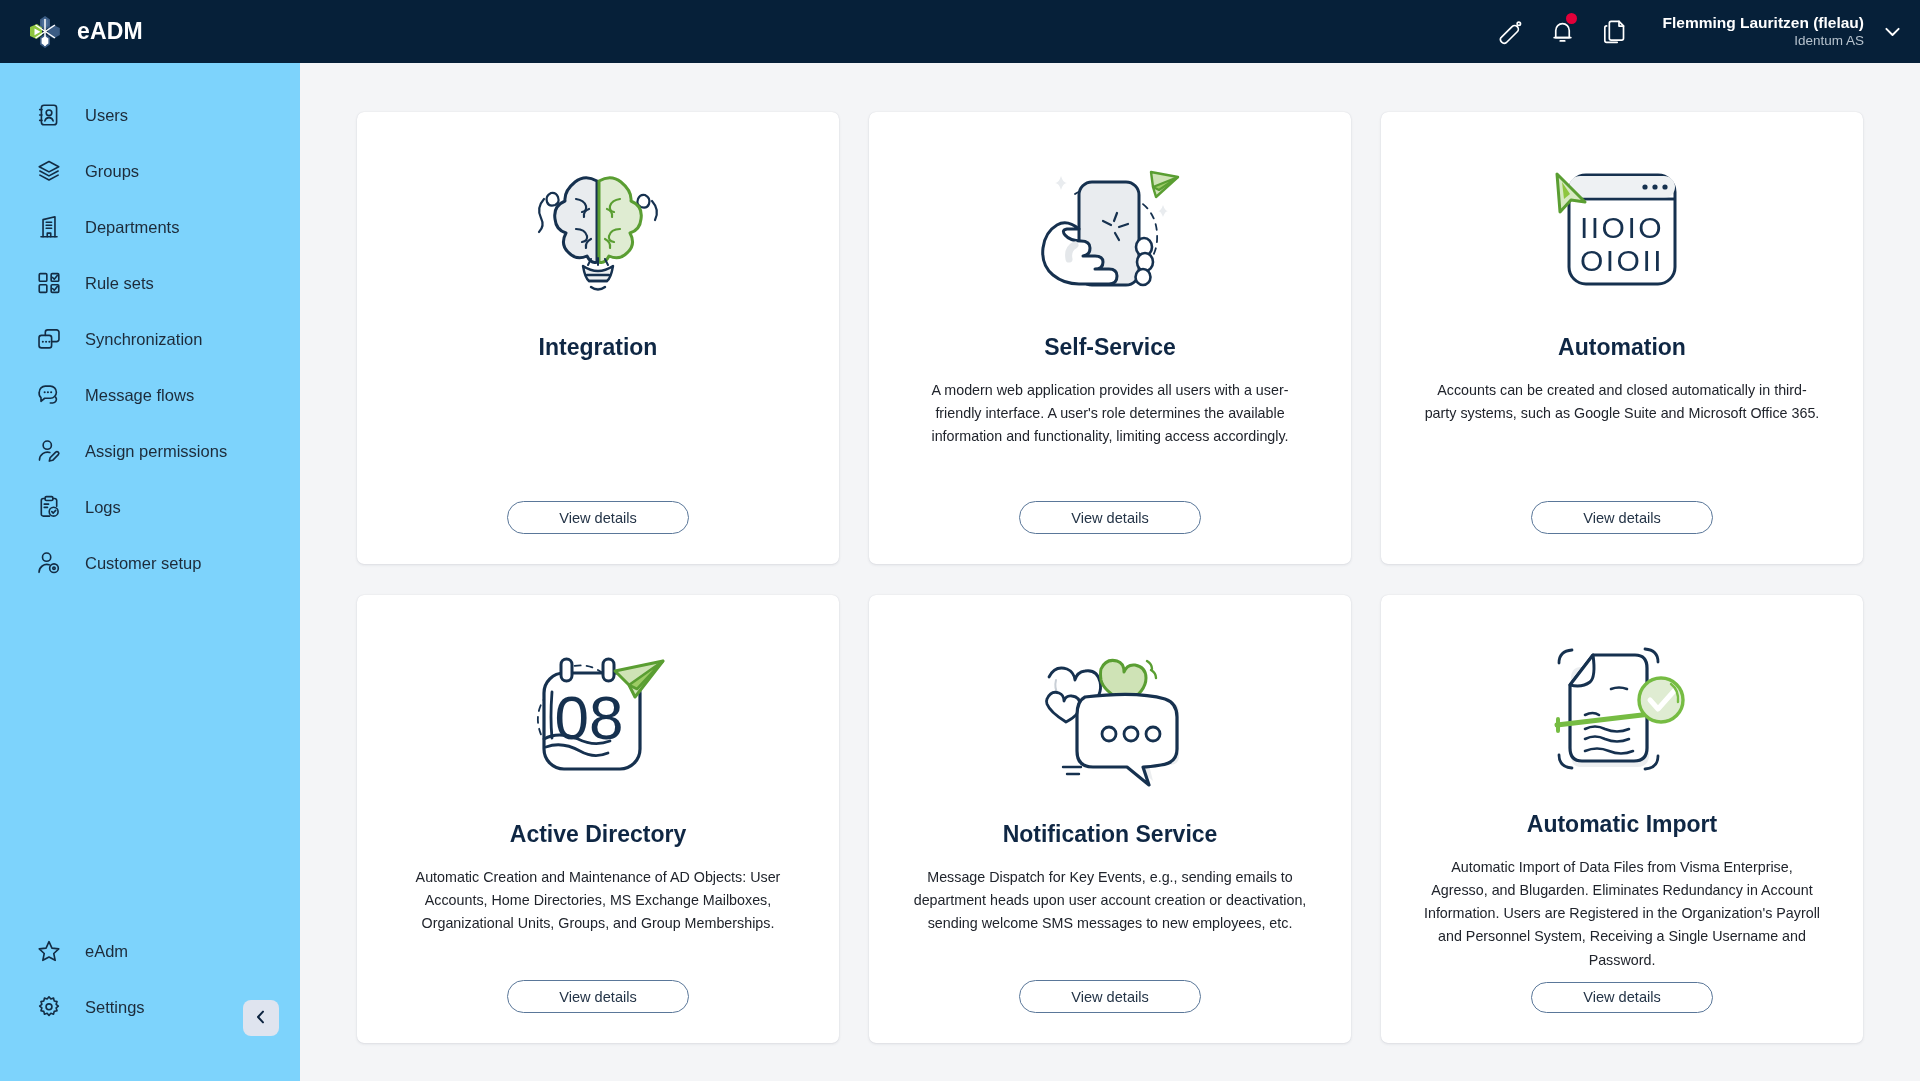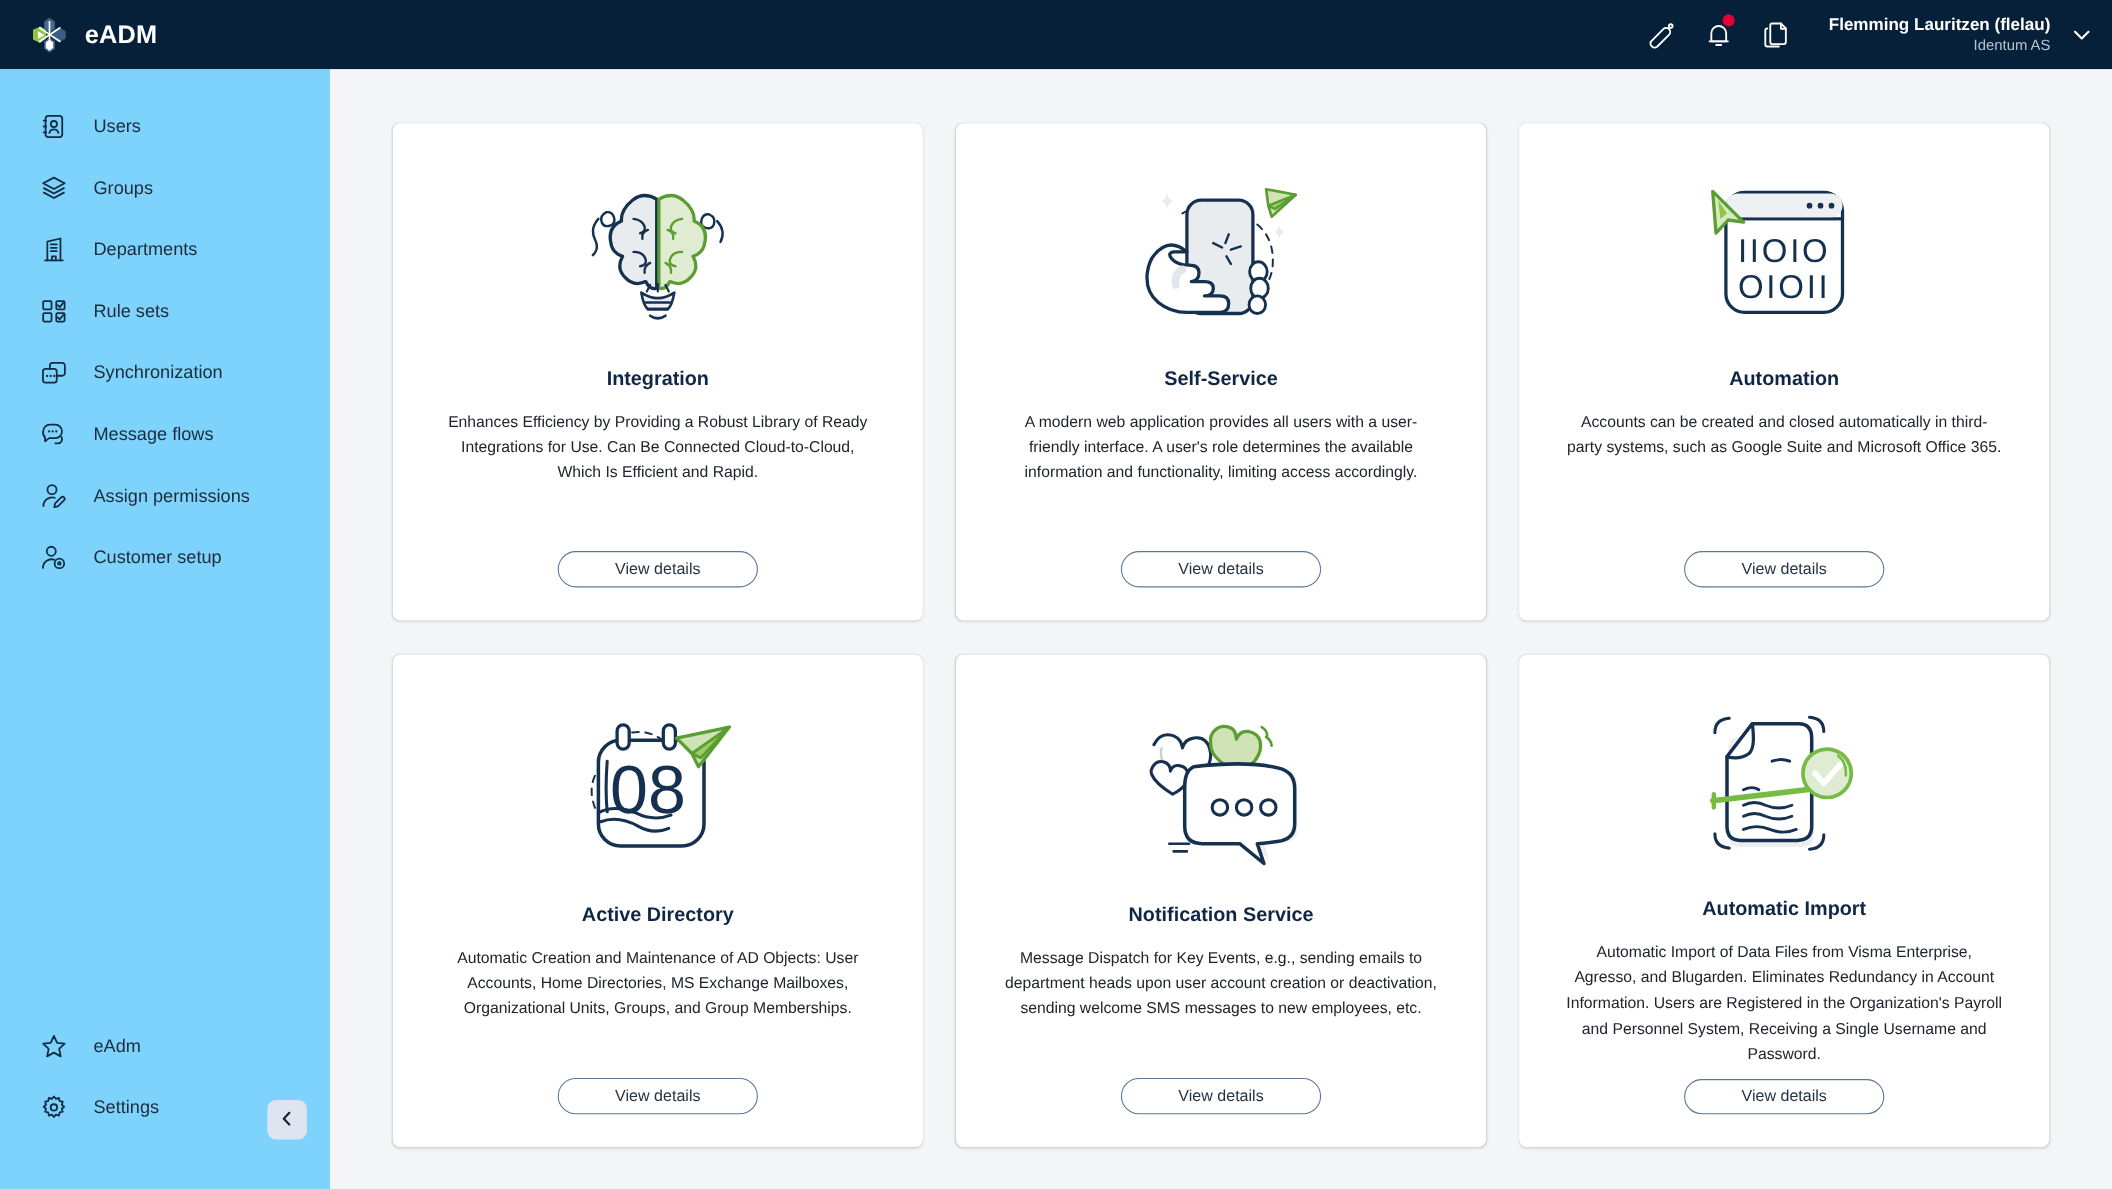--- a/index.html
+++ b/index.html
@@ -123,21 +123,21 @@
   }
   .card.r1 { height: 452px; }
   .card.r2 { height: 448px; }
   .card-illus {
     height: 182px;
     display: flex; align-items: center; justify-content: center;
     width: 100%;
   }
   .card.r2 .card-illus { height: 186px; }
   .card-title {
-    font-size: 18px;
+    font-size: 23px;
     font-weight: bold;
     color: #0f2744;
     margin-top: 14px;
     text-align: center;
   }
   .card-desc {
     margin-top: 18px;
     font-size: 14.3px;
     line-height: 1.62;
     color: #20242c;
@@ -302,20 +302,33 @@
       <span class="nav-ico">
         <svg width="26" height="26" viewBox="0 0 24 24" fill="none" stroke="#132c44" stroke-width="1.5" stroke-linecap="round" stroke-linejoin="round">
           <circle cx="10.4" cy="6.6" r="3.8"></circle>
           <path d="M3.2 20.4 a7.4 7.4 0 0 1 9.6-7"></path>
           <path d="M15.4 20.6 l-3.1 .7 .7-3.1 5.2-5.2 a1.7 1.7 0 0 1 2.4 2.4 Z"></path>
         </svg>
       </span>
       <span class="nav-label">Assign permissions</span>
     </div>
 
+    <div class="nav-item">
+      <span class="nav-ico">
+        <svg width="26" height="26" viewBox="0 0 24 24" fill="none" stroke="#132c44" stroke-width="1.5" stroke-linecap="round" stroke-linejoin="round">
+          <path d="M15.6 4.2 h1.7 A1.8 1.8 0 0 1 19.1 6 v5.4"></path>
+          <path d="M12.6 20.4 H6.7 A1.8 1.8 0 0 1 4.9 18.6 V6 a1.8 1.8 0 0 1 1.8-1.8 h1.7"></path>
+          <rect x="8.4" y="2.4" width="7.2" height="3.6" rx="1.2"></rect>
+          <path d="M7.6 9.4 h4 M7.6 12.4 h3"></path>
+          <circle cx="16.3" cy="16.3" r="4.1"></circle>
+          <path d="M14.6 16.3 l1.3 1.3 2.3-2.5"></path>
+        </svg>
+      </span>
+      <span class="nav-label">Logs</span>
+    </div>
 
     <div class="nav-item">
       <span class="nav-ico">
         <svg width="26" height="26" viewBox="0 0 24 24" fill="none" stroke="#132c44" stroke-width="1.5" stroke-linecap="round" stroke-linejoin="round">
           <circle cx="9.8" cy="6.6" r="3.8"></circle>
           <path d="M2.8 20.6 a7.2 7.2 0 0 1 9.4-6.9"></path>
           <circle cx="16.6" cy="16.8" r="4"></circle>
           <circle cx="16.6" cy="16.8" r="1.1"></circle>
         </svg>
       </span>
@@ -385,21 +398,20 @@
             <path d="M70 119 q15 10 30 0 q-2 12 -6 15 h-18 q-4-3 -6-15 Z"></path>
             <path d="M74 128 h22 M76 134 h18"></path>
             <path d="M78 140 q7 5 14 0"></path>
           </g>
           <g fill="none" stroke="#16314f" stroke-width="2" stroke-linecap="round">
             <path d="M78 112 l-3 6 M85 111 l0 7 M92 112 l3 6"></path>
           </g>
         </svg>
       </div>
       <div class="card-title">Integration</div>
-      <div class="card-desc">Enhances Efficiency by Providing a Robust Library of Ready Integrations for Use. Can Be Connected Cloud-to-Cloud, Which Is Efficient and Rapid.</div>
       <div class="card-spacer"></div>
       <button class="view-btn">View details</button>
     </div>
 
     <div class="card r1">
       <div class="card-illus">
         <svg class="illus-svg" width="175" height="160" viewBox="0 0 175 160">
 
           <path d="M32 34 q4 0 6-7 q2 7 6 7 q-4 0 -6 7 q-2-7 -6-7 Z" fill="#e9ecef"></path>
           <path d="M135 62 q3 0 5-6 q2 6 5 6 q-3 0 -5 6 q-2-6 -5-6 Z" fill="#e9ecef"></path>

